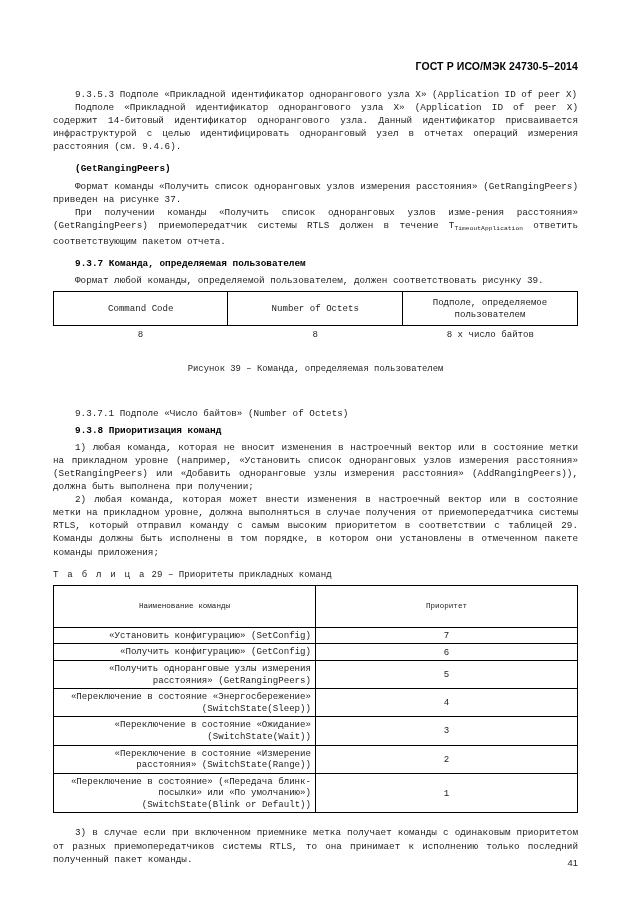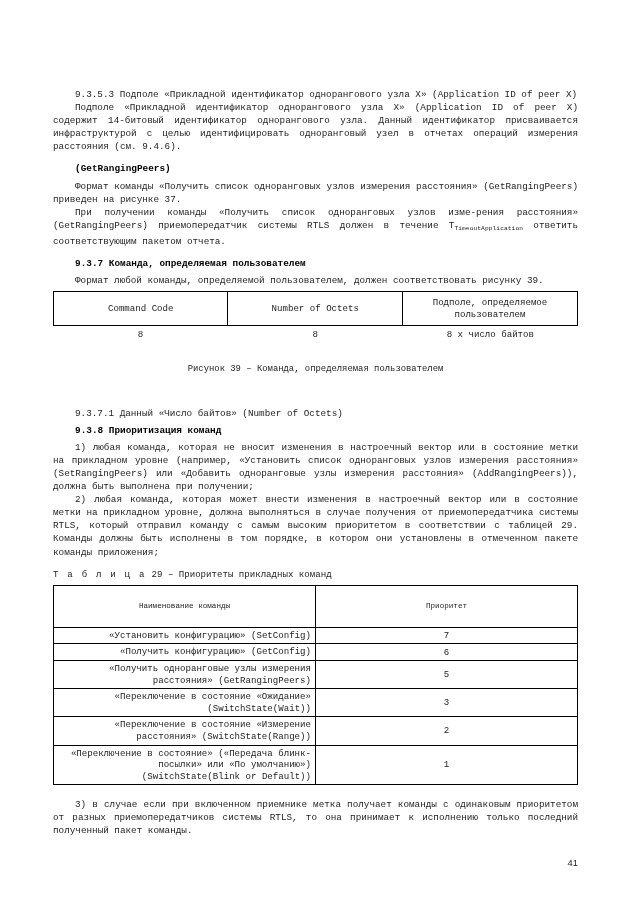--- a/index.html
+++ b/index.html
@@ -156,20 +156,21 @@
     text-align: right;
     font-size: 9.4px;
     color: #1d1d1d;
   }
 </style>
 </head>
 <body>
 
 <div class="page">
 
+  <div class="doc-header">ГОСТ Р ИСО/МЭК 24730-5–2014</div>
 
   <div class="content">
 
     <p class="indent">9.3.5.3 Подполе «Прикладной идентификатор однорангового узла X» (Application ID of peer X)</p>
     <p class="indent">Подполе «Прикладной идентификатор однорангового узла X» (Application ID of peer X) содержит 14-битовый идентификатор однорангового узла. Данный идентификатор присваивается инфраструктурой с целью идентифицировать одноранговый узел в отчетах операций измерения расстояния (см. 9.4.6).</p>
 
     <div class="gap-m"></div>
 
     <h3 class="sec">
       <span>(GetRangingPeers)</span>
@@ -209,21 +210,21 @@
     </tbody>
       </table>
 
     <div class="gap-m"></div>
 
     <p class="fig-caption">Рисунок 39 – Команда, определяемая пользователем</p>
 
     <div class="gap-l"></div>
     <div class="gap-s"></div>
 
-    <p class="indent">9.3.7.1 Данный «Число байтов» (Number of Octets)</p>
+    <p class="indent">9.3.7.1 Подполе «Число байтов» (Number of Octets)</p>
 
     <div class="gap-s"></div>
 
     <h3 class="sec">9.3.8 Приоритизация команд</h3>
 
     <div class="gap-s"></div>
 
     <p class="indent">1) любая команда, которая не вносит изменения в настроечный вектор или в состояние метки на прикладном уровне (например, «Установить список одноранговых узлов измерения расстояния» (SetRangingPeers) или «Добавить одноранговые узлы измерения расстояния» (AddRangingPeers)), должна быть выполнена при получении;</p>
     <p class="indent">2) любая команда, которая может внести изменения в настроечный вектор или в состояние метки на прикладном уровне, должна выполняться в случае получения от приемопередатчика системы RTLS, который отправил команду с самым высоким приоритетом в соответствии с таблицей 29. Команды должны быть исполнены в том порядке, в котором они установлены в отмеченном пакете команды приложения;</p>
 
@@ -247,20 +248,24 @@
         </tr>
         <tr>
           <td class="cmd">«Получить конфигурацию» (GetConfig)</td>
           <td class="pri">6</td>
         </tr>
         <tr>
           <td class="cmd">«Получить одноранговые узлы измерения расстояния» (GetRangingPeers)</td>
           <td class="pri">5</td>
         </tr>
         <tr>
+          <td class="cmd">«Переключение в состояние «Энергосбережение» (SwitchState(Sleep))</td>
+          <td class="pri">4</td>
+        </tr>
+        <tr>
           <td class="cmd">«Переключение в состояние «Ожидание» (SwitchState(Wait))</td>
           <td class="pri">3</td>
         </tr>
         <tr>
           <td class="cmd">«Переключение в состояние «Измерение расстояния» (SwitchState(Range))</td>
           <td class="pri">2</td>
         </tr>
         <tr>
           <td class="cmd">«Переключение в состояние» («Передача блинк-посылки» или «По умолчанию») (SwitchState(Blink or Default))</td>
           <td class="pri">1</td>

